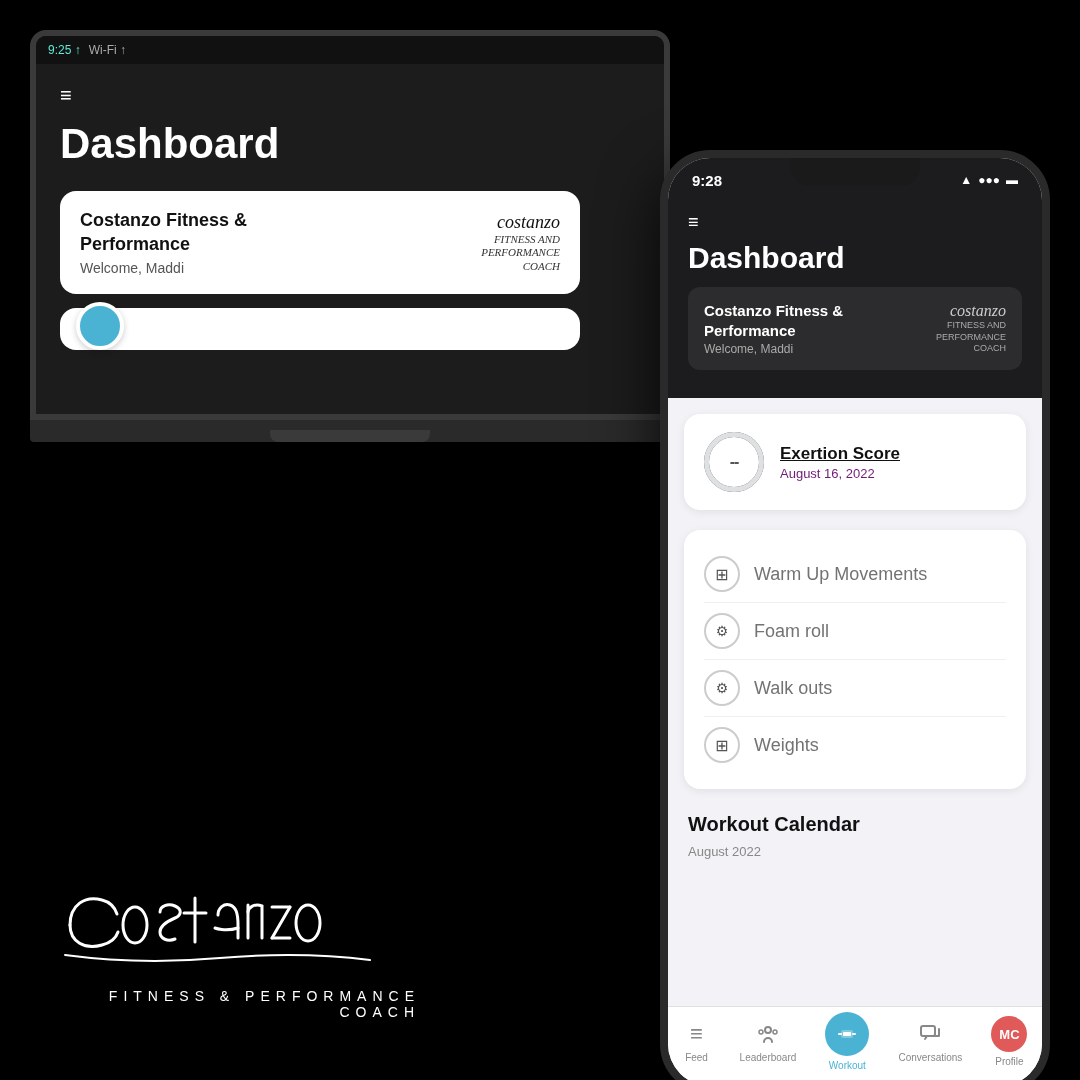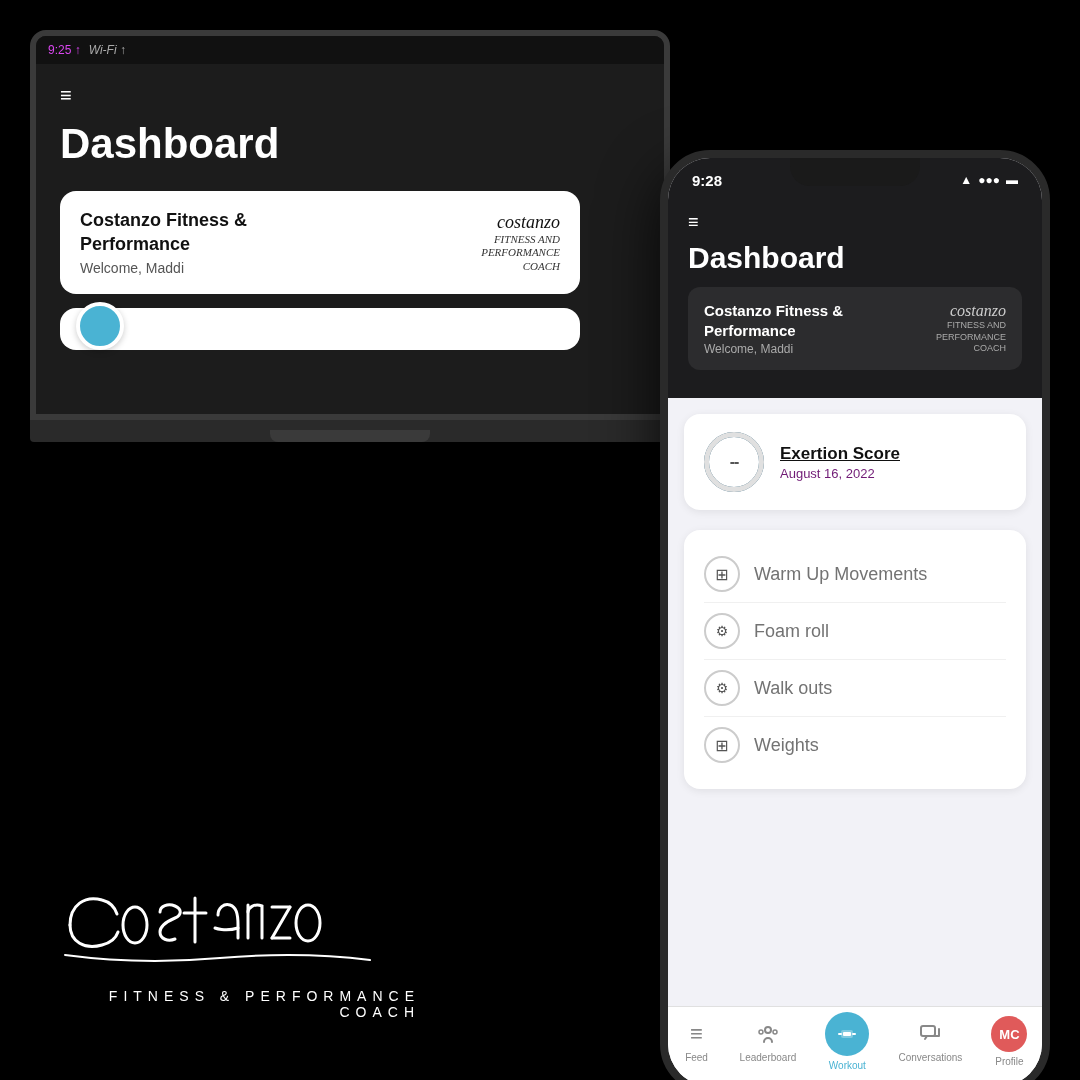--- a/index.html
+++ b/index.html
@@ -392,22 +392,22 @@
       color: #111;
     }
   </style>
 </head>
 <body>
 
 <div class="laptop-wrapper">
   <div class="laptop-body">
     <div class="laptop-screen">
       <div class="laptop-topbar">
-        <span style="color:#d946ef;font-size:12px;">9:25 ↑</span>
-        <span style="color:#aaa;font-size:12px;font-style:italic;">Wi-Fi ↑</span>
+        <span style="color:#5eead4;font-size:12px;">9:25 ↑</span>
+        <span style="color:#aaa;font-size:12px;">Wi-Fi ↑</span>
       </div>
       <div class="laptop-content">
         <div class="laptop-menu-icon">≡</div>
         <div class="laptop-dashboard-title">Dashboard</div>
         <div class="laptop-card">
           <div class="laptop-card-left">
             <div class="laptop-card-gym">Costanzo Fitness &amp;<br>Performance</div>
             <div class="laptop-card-welcome">Welcome, Maddi</div>
           </div>
           <div class="laptop-card-logo">
@@ -479,20 +479,24 @@
         <div class="workout-item">
           <div class="workout-icon" style="font-size:14px;">⚙</div>
           <span class="workout-label">Walk outs</span>
         </div>
         <div class="workout-item">
           <div class="workout-icon">⊞</div>
           <span class="workout-label">Weights</span>
         </div>
       </div>
 
+      <div class="calendar-section">
+        <div class="calendar-title">Workout Calendar</div>
+        <div class="calendar-month">August 2022</div>
+      </div>
 
     </div>
 
     <div class="phone-bottom-nav">
       <div class="nav-item">
         <div class="nav-icon" style="font-size:22px;">≡</div>
         <span class="nav-label">Feed</span>
       </div>
       <div class="nav-item">
         <div class="nav-icon">

